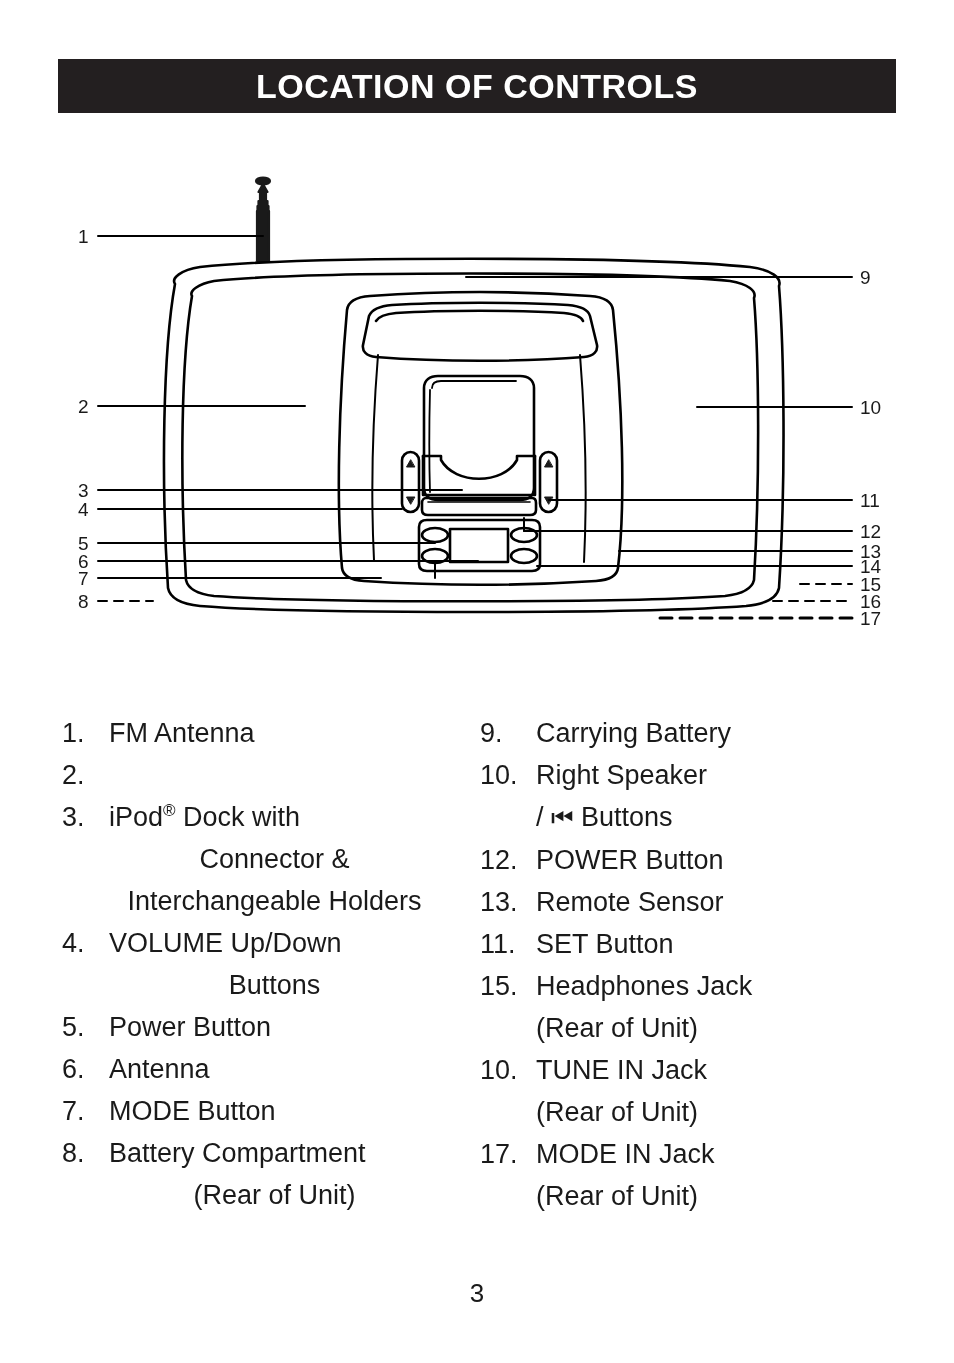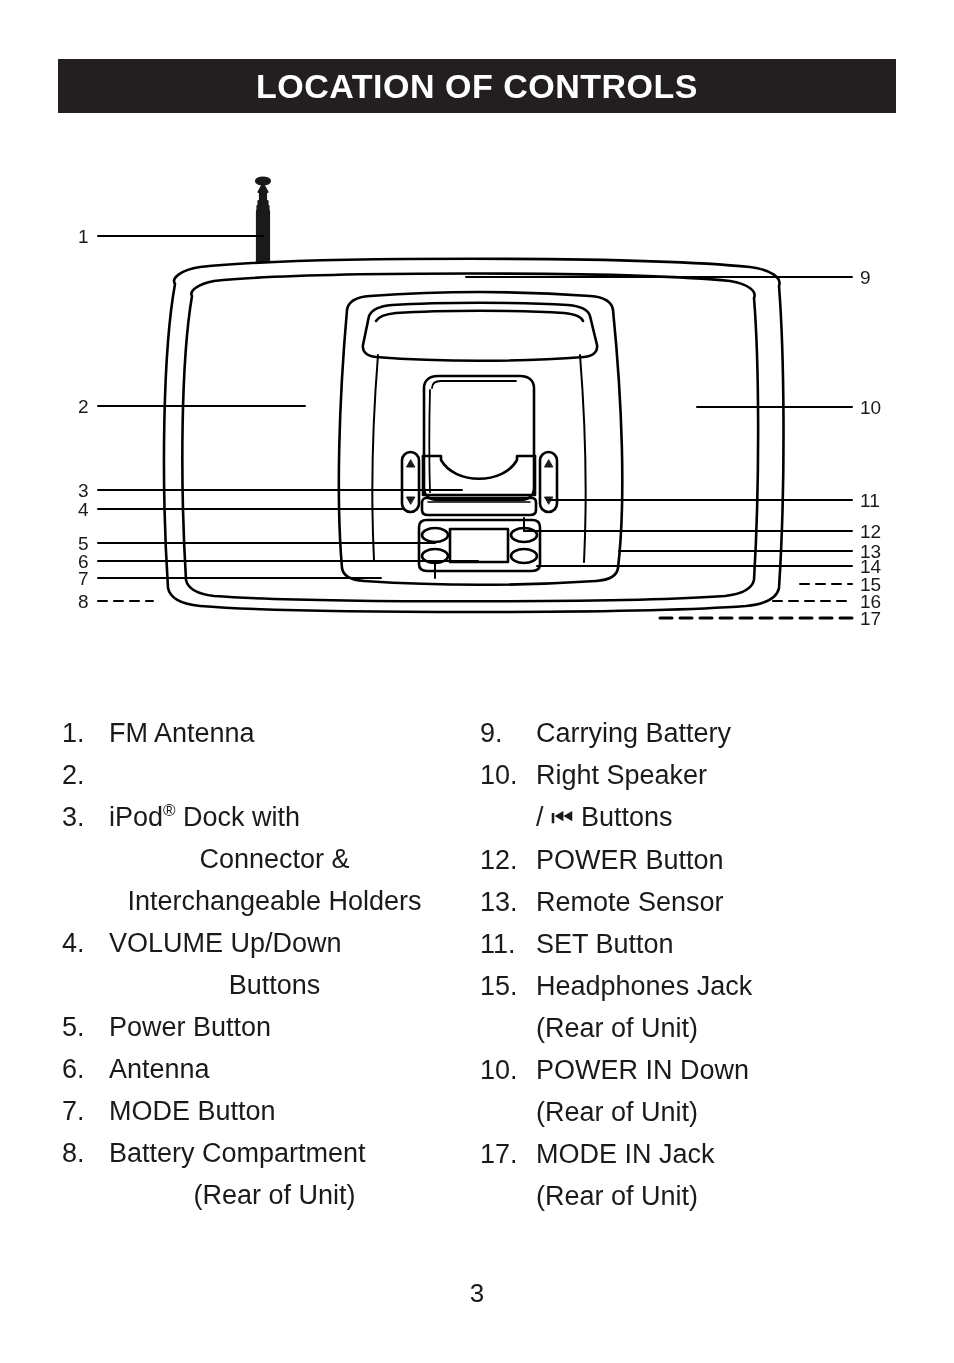--- a/index.html
+++ b/index.html
@@ -361,21 +361,21 @@
     </div>
 
     <div class="legend-item">
       <span class="legend-num">15.</span>
       <span class="legend-text">Headphones Jack</span>
     </div>
     <div class="legend-cont">(Rear of Unit)</div>
 
     <div class="legend-item">
       <span class="legend-num">10.</span>
-      <span class="legend-text">POWER IN Down</span>
+      <span class="legend-text">TUNE IN Jack</span>
     </div>
     <div class="legend-cont">(Rear of Unit)</div>
 
     <div class="legend-item">
       <span class="legend-num">17.</span>
       <span class="legend-text">MODE IN Jack</span>
     </div>
     <div class="legend-cont">(Rear of Unit)</div>
   </div>
 </div>

